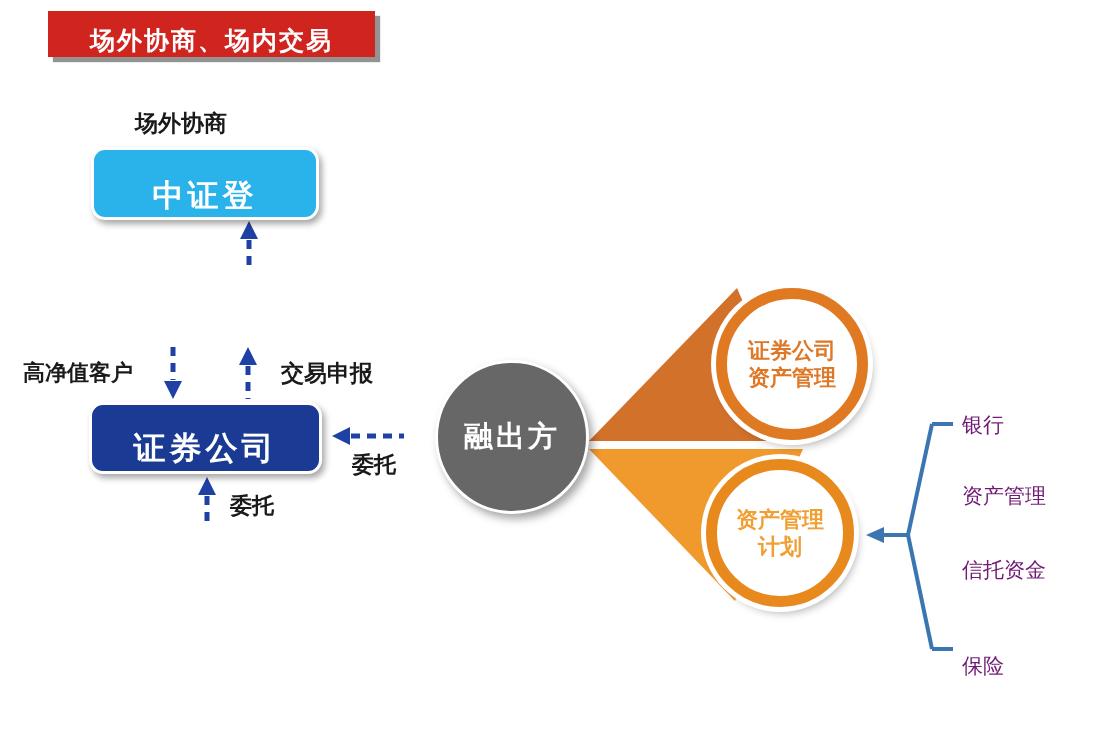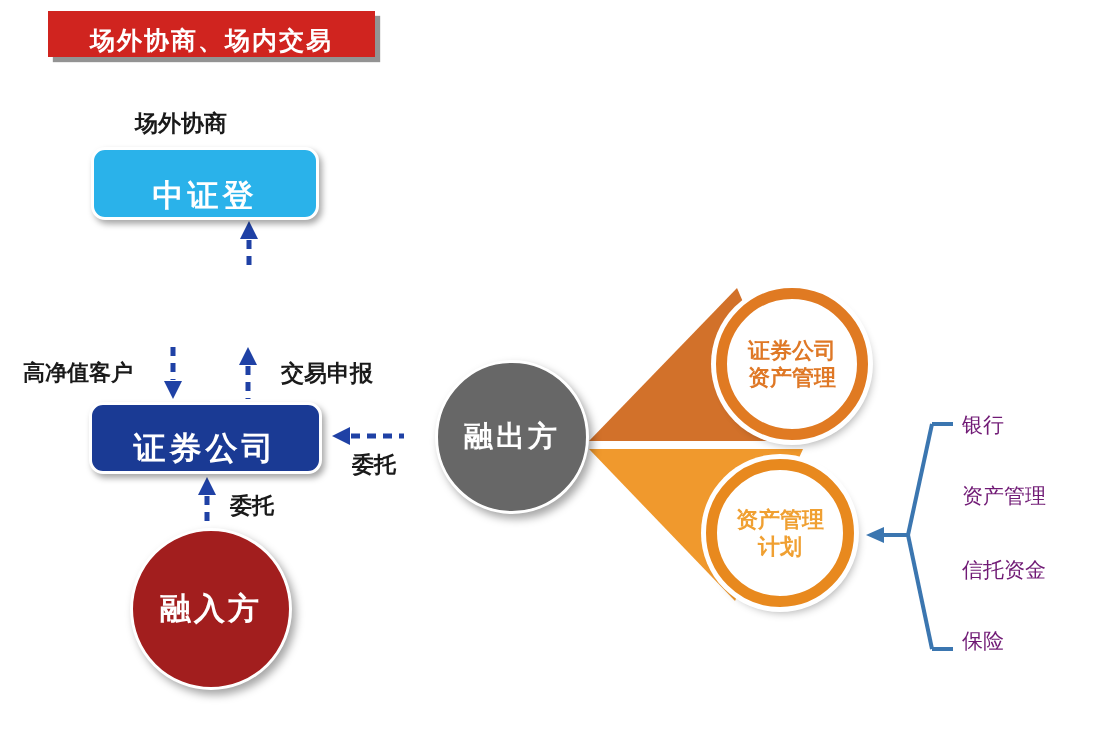--- a/index.html
+++ b/index.html
@@ -43,21 +43,21 @@
   .lbl-register{left:135px;top:108px;font-size:23px;}
   .lbl-sendresult{left:86px;top:232px;font-size:22px;}
   .lbl-confirm{left:23px;top:358px;font-size:22px;}
   .lbl-declare{left:281px;top:358px;font-size:23px;}
   .lbl-entrust-r{left:352px;top:450px;font-size:22px;}
   .lbl-entrust-b{left:230px;top:491px;font-size:22px;}
   .src{position:absolute;left:962px;z-index:2;color:#701a75;font-weight:normal;font-size:21px;white-space:nowrap;}
   .src-0{top:411px;}
   .src-1{top:482px;}
   .src-2{top:556px;}
-  .src-3{top:627px;}
+  .src-3{top:652px;}
 </style>
 </head>
 <body>
 
 <div id="canvas">
 
   <svg id="shapes" viewBox="0 0 1112 732" xmlns="http://www.w3.org/2000/svg">
 
     <g stroke="#1F41A5" fill="#1F41A5">
       <line x1="249" y1="240" x2="249" y2="271" stroke-width="5" stroke-dasharray="9 7"></line>
@@ -106,23 +106,20 @@
   <div class="lbl lbl-declare">交易申报</div>
   <div class="lbl lbl-entrust-r">委托</div>
   <div class="lbl lbl-entrust-b">委托</div>
 
   <div class="box box-csdc">
     <span>中证登</span>
   </div>
   <div class="box box-broker">
     <span>证券公司</span>
   </div>
-  <div class="circle circle-borrower">
-    <span>融入方</span>
-  </div>
   <div class="circle circle-lender">
     <span>融出方</span>
   </div>
 
   <div class="oring oring-own">
     <span>证券公司</span>
     <span>资产管理</span>
   </div>
   <div class="oring oring-plan">
     <span>资产管理</span>

